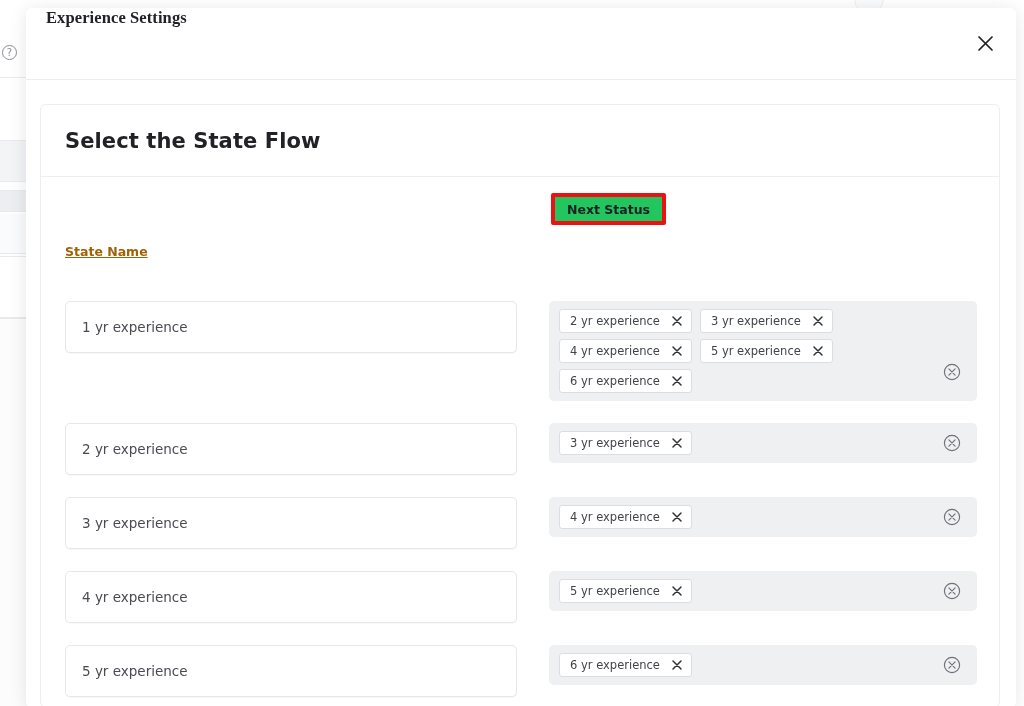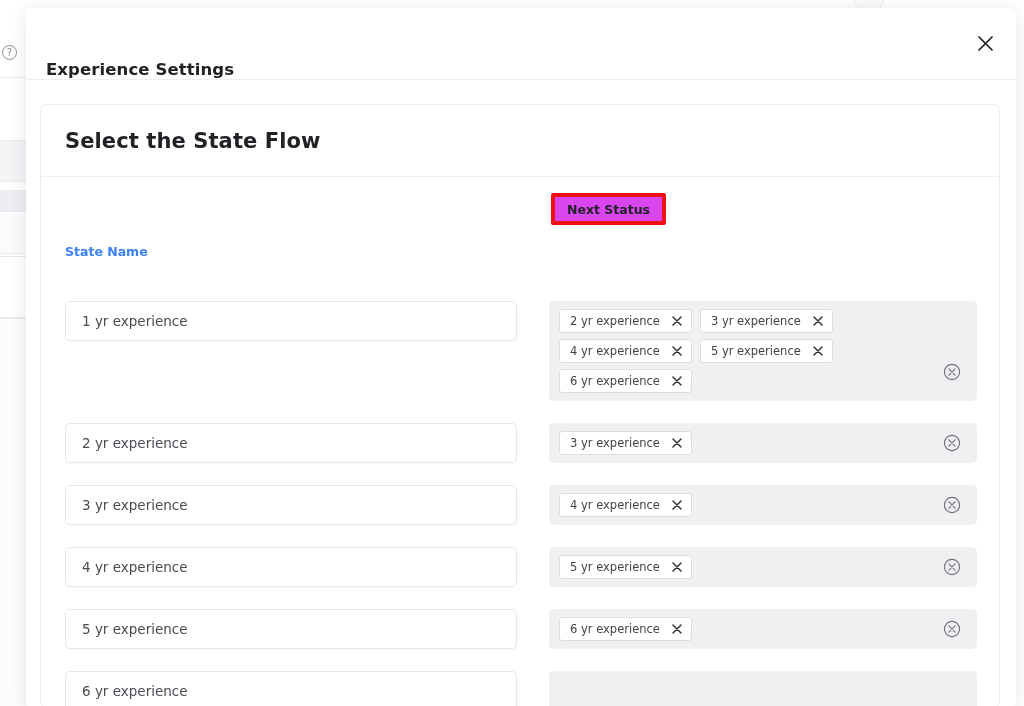--- a/index.html
+++ b/index.html
@@ -53,21 +53,21 @@
     position: absolute; left: 26px; top: 8px;
     width: 990px; height: 700px;
     background: #ffffff;
     border-radius: 6px;
     box-shadow: 0 2px 18px rgba(20,22,30,.10);
     overflow: hidden;
   }
   #modal-header {
     position: relative; height: 72px;
     border-bottom: 1px solid #eceef0;
-    display: flex; align-items: flex-end;
+    display: flex; align-items: flex-start; font-family: Liberation Serif, serif;
   }
   #modal-title {
     margin-left: 20px;
     font-size: 16.5px; font-weight: bold; color: #212126;
     letter-spacing: .1px;
   }
   #modal-close {
     position: absolute; right: 18px; top: 50%; transform: translateY(-50%);
     width: 26px; height: 26px;
     display: flex; align-items: center; justify-content: center;
@@ -97,45 +97,45 @@
     font-size: 21px; font-weight: bold; color: #212126; letter-spacing: .1px;
   }
 
   
   #table-area { padding: 16px 22px 0 24px; position: relative; }
 
   #col-heads { position: relative; height: 36px; }
   #next-status-head {
     position: absolute; left: 486px; top: 0px;
     border: 4px solid #ee1111;
-    background: #d946ef;
+    background: #22c55e;
     padding: 2px 12px 3px 12px;
     border-radius: 2px;
   }
   #next-status-head-label {
     font-size: 12.5px; font-weight: bold; color: #212126; white-space: nowrap;
   }
 
   #state-name-head {
     position: absolute; left: 0px; top: 51px;
-    font-size: 12.5px; font-weight: bold; color: #3b82f6;
+    font-size: 12.5px; font-weight: bold; color: #a16207; text-decoration: underline;
   }
 
   .flow-row {
     display: flex; align-items: flex-start;
     margin-bottom: 22px;
   }
   #row-0 { margin-top: 72px; }
 
   .state-input {
     width: 452px; flex: none;
     border: 1px solid #e6e7ea;
     border-radius: 5px;
     background: #ffffff;
-    height: 40px;
+    height: 52px;
     display: flex; align-items: center;
     padding: 0 16px;
     font-size: 13.5px; color: #4a4b52;
     box-shadow: 0 1px 1px rgba(30,32,40,.03);
   }
   .row-spacer { width: 32px; flex: none; }
 
   .next-cell {
     flex: 1;
     background: #eff0f2;

